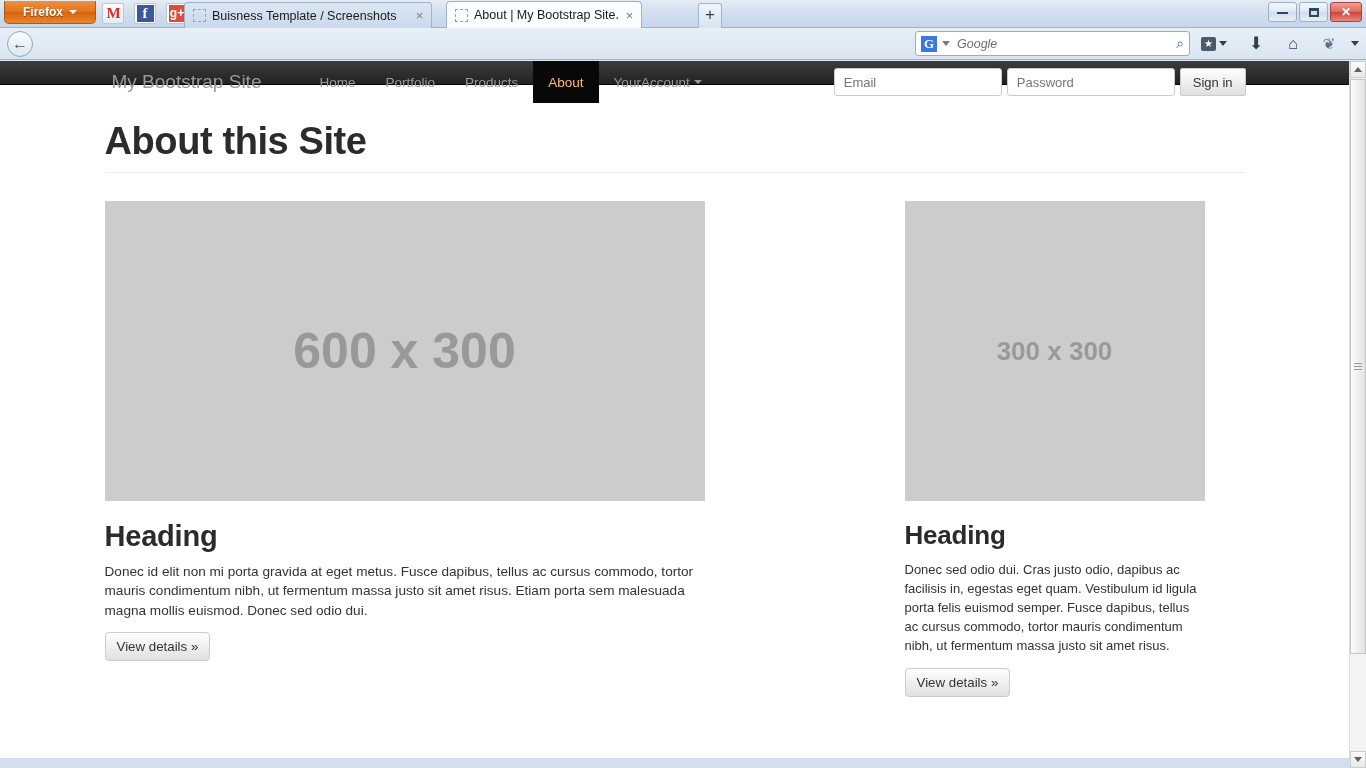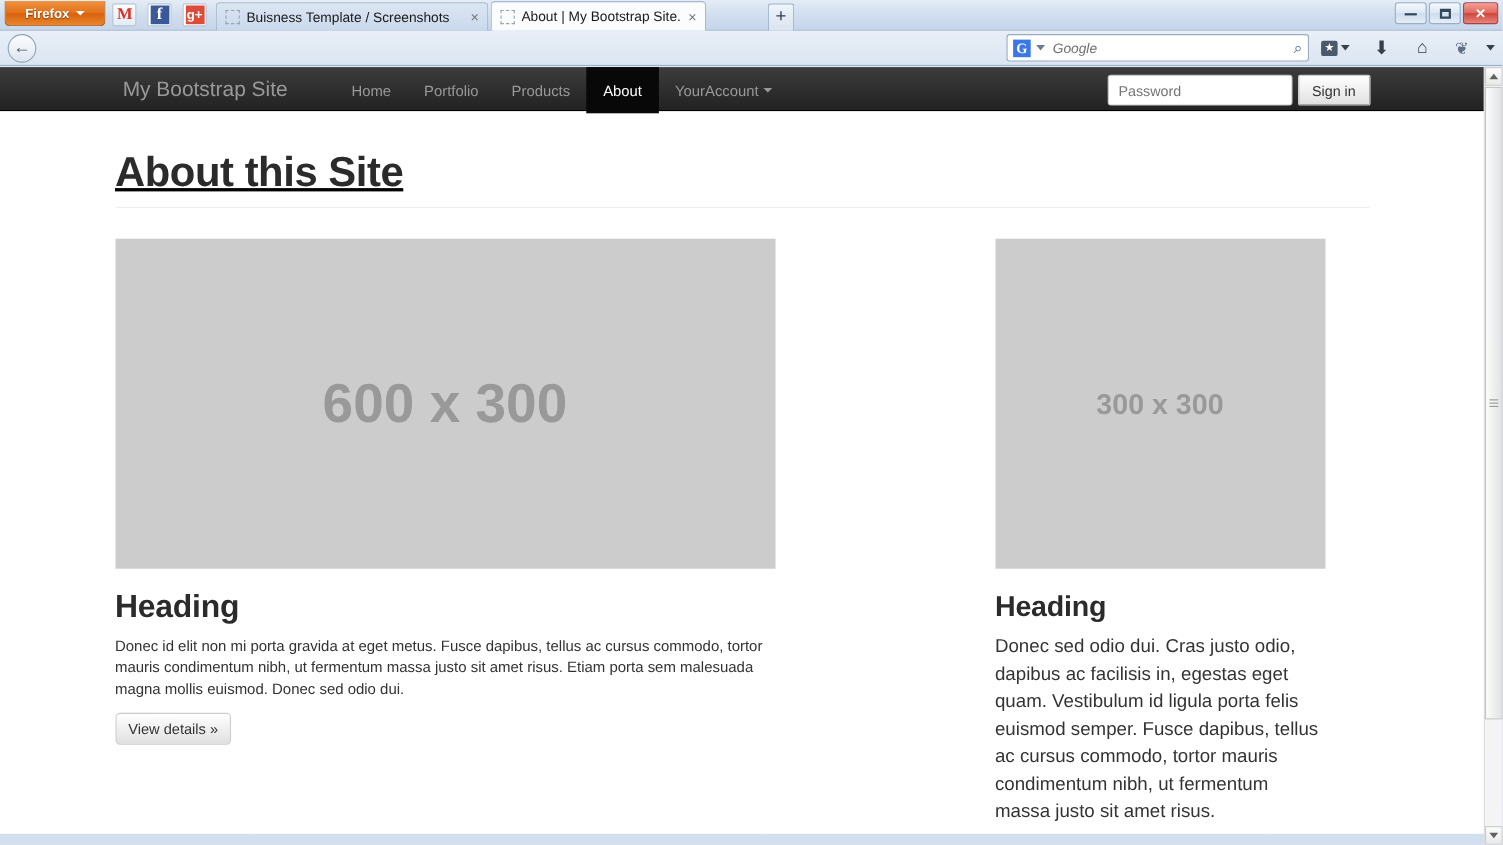--- a/index.html
+++ b/index.html
@@ -75,21 +75,21 @@
     display: flex; align-items: center;
     padding: 0 4px 0 8px;
     font-size: 12.5px; color: #1a1a1a;
     cursor: default;
   }
   .tab.active {
     background: #fbfcfe;
     top: 1px; height: 27px;
     z-index: 3;
   }
-  #tab1 { left: 196px; width: 248px; }
+  #tab1 { left: 184px; width: 248px; }
   #tab2 { left: 446px; width: 196px; }
   .tab .favicon {
     width: 13px; height: 13px;
     border: 1px dashed #9aa4ae;
     margin-right: 6px;
     flex: 0 0 auto;
   }
   .tab .tab-title {
     flex: 1 1 auto;
     white-space: nowrap; overflow: hidden; text-overflow: ellipsis;
@@ -216,21 +216,21 @@
   #viewport {
     position: absolute; left: 0; top: 61px;
     width: 1349px; height: 697px;
     background: #ffffff;
     overflow: hidden;
   }
 
   
   #site-navbar {
     position: relative;
-    width: 100%; height: 40px;
+    width: 100%; height: 24px;
     background: linear-gradient(to bottom, #3c3c3c 0%, #222222 100%);
     border-bottom: 1px solid #000;
   }
   #navbar-inner {
     position: relative;
     width: 1170px; margin: 0 auto; height: 42px;
   }
   #brand {
     position: absolute; left: 22px; top: 0;
     height: 42px; line-height: 42px;
@@ -241,21 +241,21 @@
     position: absolute; left: 215px; top: 0;
     height: 42px; display: flex; align-items: stretch;
     list-style: none;
   }
   #nav-links li { display: flex; }
   #nav-links a {
     display: flex; align-items: center;
     padding: 0 15px;
     color: #999999; font-size: 13.5px; text-decoration: none;
   }
-  #nav-links li.active a { color: #ffffff; background: #080808; }
+  #nav-links li.active a { color: #fdba74; background: #080808; }
   .nav-caret {
     width: 0; height: 0; margin-left: 4px;
     border-left: 4px solid transparent; border-right: 4px solid transparent;
     border-top: 4px solid #999;
   }
   #navbar-form {
     position: absolute; right: 14px; top: 7px;
     display: flex; align-items: center; gap: 5px;
   }
   #navbar-form input {
@@ -275,21 +275,20 @@
     cursor: pointer;
   }
 
   
   #container { width: 1170px; margin: 0 auto; padding: 0 15px; }
 
   #page-header {
     padding-top: 35px; padding-bottom: 9px;
     margin-bottom: 28px;
     border-bottom: 1px solid #eeeeee;
-    text-decoration: underline;
   }
   #page-title {
     font-size: 38px; font-weight: bold; color: #2b2b2b;
     letter-spacing: -0.4px;
   }
 
   #row { display: flex; }
   #col-left  { width: 600px; margin-right: 200px; flex: 0 0 auto; }
   #col-right { width: 300px; flex: 0 0 auto; }
 
@@ -306,21 +305,21 @@
     font-size: 29px; font-weight: bold; color: #2b2b2b;
     margin-top: 19px; margin-bottom: 9px;
     letter-spacing: -0.2px;
   }
   #col-right .sec-heading { font-size: 26px; }
 
   .body-copy {
     font-size: 13.6px; line-height: 1.43; color: #333333;
     margin-bottom: 9px;
   }
-  #col-right .body-copy { font-size: 17px; line-height: 1.47; }
+  #col-right .body-copy { font-size: 13px; line-height: 1.47; }
 
   .btn-default {
     display: inline-block;
     padding: 6px 11px;
     font-size: 13.3px; color: #333333;
     border: 1px solid #cccccc; border-radius: 4px;
     background: linear-gradient(to bottom, #ffffff 0%, #e0e0e0 100%);
     text-decoration: none;
     cursor: pointer;
     margin-top: 3px;
@@ -464,20 +463,21 @@
           </li>
           <li>
             <a href="#">
               <span>YourAccount</span>
               <span class="nav-caret"></span>
             </a>
           </li>
         </ul>
 
         <form id="navbar-form">
+          <input id="email-field" type="text" placeholder="Email" style="">
           <input id="password-field" type="text" placeholder="Password" style="">
           <button id="signin-button" type="button">Sign in</button>
         </form>
 
       </div>
     </div>
 
     <div id="container">
 
       <div id="page-header">

